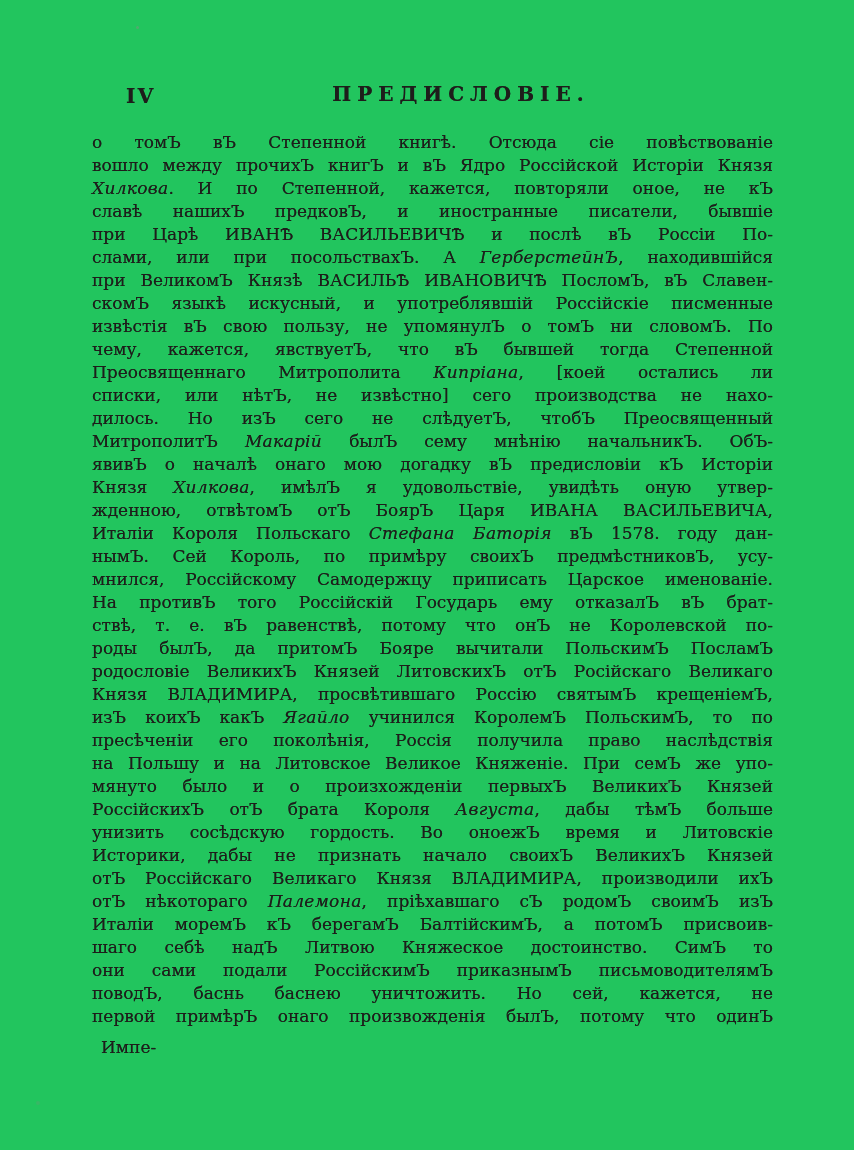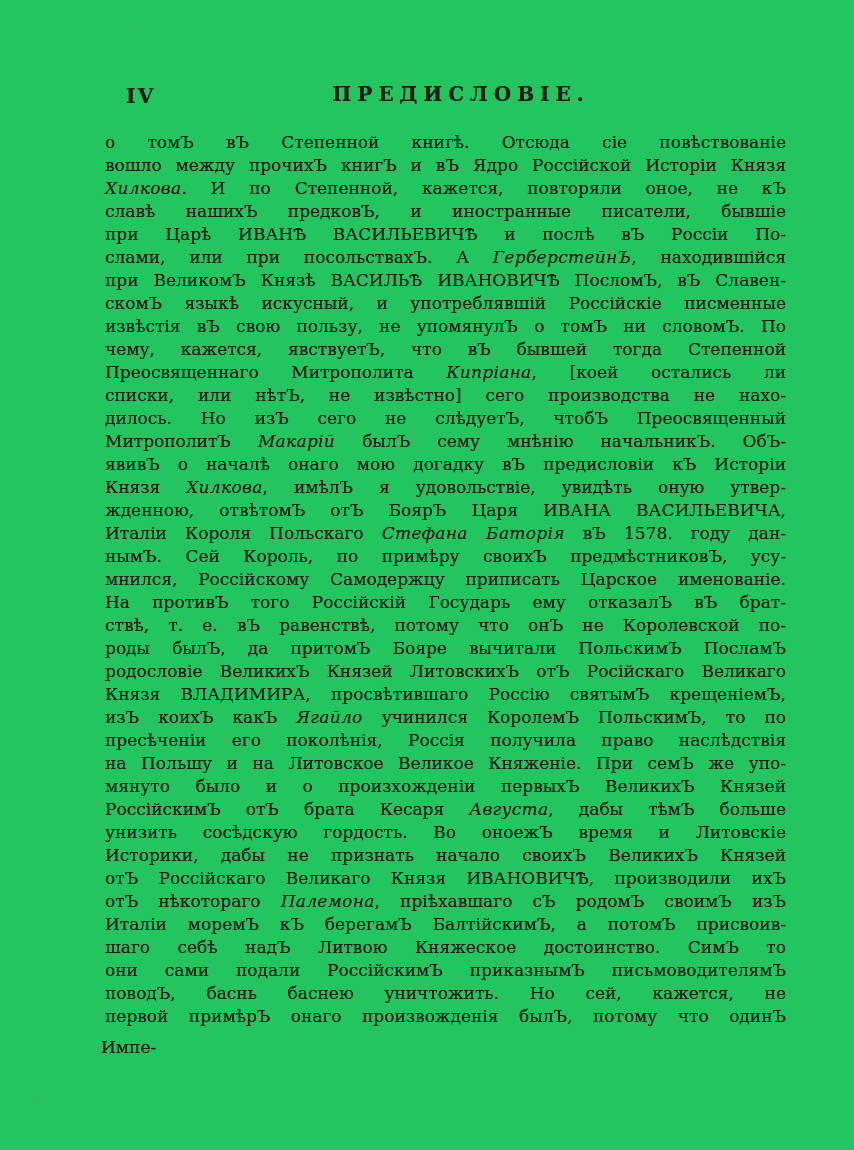--- a/index.html
+++ b/index.html
@@ -15,21 +15,21 @@
   .pagenum{
     position:absolute;left:126px;top:84px;
     font-size:20px;font-weight:bold;letter-spacing:2.5px;
   }
   .title{
     position:absolute;left:68px;top:82px;width:786px;
     text-align:center;
     font-size:20px;font-weight:bold;letter-spacing:6px;
   }
   .body-text{
-    position:absolute;left:105px;top:131px;width:681px;
+    position:absolute;left:92px;top:131px;width:681px;
   }
   .line{
     height:23px;line-height:23px;
     font-size:17px;
     text-align:justify;
     text-align-last:justify;
     text-justify:inter-word;
     white-space:nowrap;
   }
   .line i{letter-spacing:.3px;}
@@ -72,24 +72,24 @@
       <div class="line"><span>мнился, Россійскому Самодержцу приписать Царское именованіе.</span></div>
       <div class="line"><span>На противЪ того Россійскій Государь ему отказалЪ вЪ брат-</span></div>
       <div class="line"><span>ствѣ, т. е. вЪ равенствѣ, потому что онЪ не Королевской по-</span></div>
       <div class="line"><span>роды былЪ, да притомЪ Бояре вычитали ПольскимЪ ПосламЪ</span></div>
       <div class="line"><span>родословіе ВеликихЪ Князей ЛитовскихЪ отЪ Російскаго Великаго</span></div>
       <div class="line"><span>Князя ВЛАДИМИРА, просвѣтившаго Россію святымЪ крещеніемЪ,</span></div>
       <div class="line"><span>изЪ коихЪ какЪ </span><i>Ягайло</i><span> учинился КоролемЪ ПольскимЪ, то по</span></div>
       <div class="line"><span>пресѣченіи его поколѣнія, Россія получила право наслѣдствія</span></div>
       <div class="line"><span>на Польшу и на Литовское Великое Княженіе. При семЪ же упо-</span></div>
       <div class="line"><span>мянуто было и о произхожденіи первыхЪ ВеликихЪ Князей</span></div>
-      <div class="line"><span>РоссійскимЪ отЪ брата Кесаря </span><i>Августа</i><span>, дабы тѣмЪ больше</span></div>
+      <div class="line"><span>РоссійскихЪ отЪ брата Короля </span><i>Августа</i><span>, дабы тѣмЪ больше</span></div>
       <div class="line"><span>унизить сосѣдскую гордость. Во оноежЪ время и Литовскіе</span></div>
       <div class="line"><span>Историки, дабы не признать начало своихЪ ВеликихЪ Князей</span></div>
-      <div class="line"><span>отЪ Россійскаго Великаго Князя ИВАНОВИЧѢ, производили ихЪ</span></div>
+      <div class="line"><span>отЪ Россійскаго Великаго Князя ВЛАДИМИРА, производили ихЪ</span></div>
       <div class="line"><span>отЪ нѣкотораго </span><i>Палемона</i><span>, пріѣхавшаго сЪ родомЪ своимЪ изЪ</span></div>
       <div class="line"><span>Италіи моремЪ кЪ берегамЪ БалтійскимЪ, а потомЪ присвоив-</span></div>
       <div class="line"><span>шаго себѣ надЪ Литвою Княжеское достоинство. СимЪ то</span></div>
       <div class="line"><span>они сами подали РоссійскимЪ приказнымЪ письмоводителямЪ</span></div>
       <div class="line"><span>поводЪ, баснь баснею уничтожить. Но сей, кажется, не</span></div>
       <div class="line"><span>первой примѣрЪ онаго произвожденія былЪ, потому что одинЪ</span></div>
     </div>
   <div class="catchword">Импе-</div>
   <div class="speck s1"></div>
   <div class="speck s2"></div>

